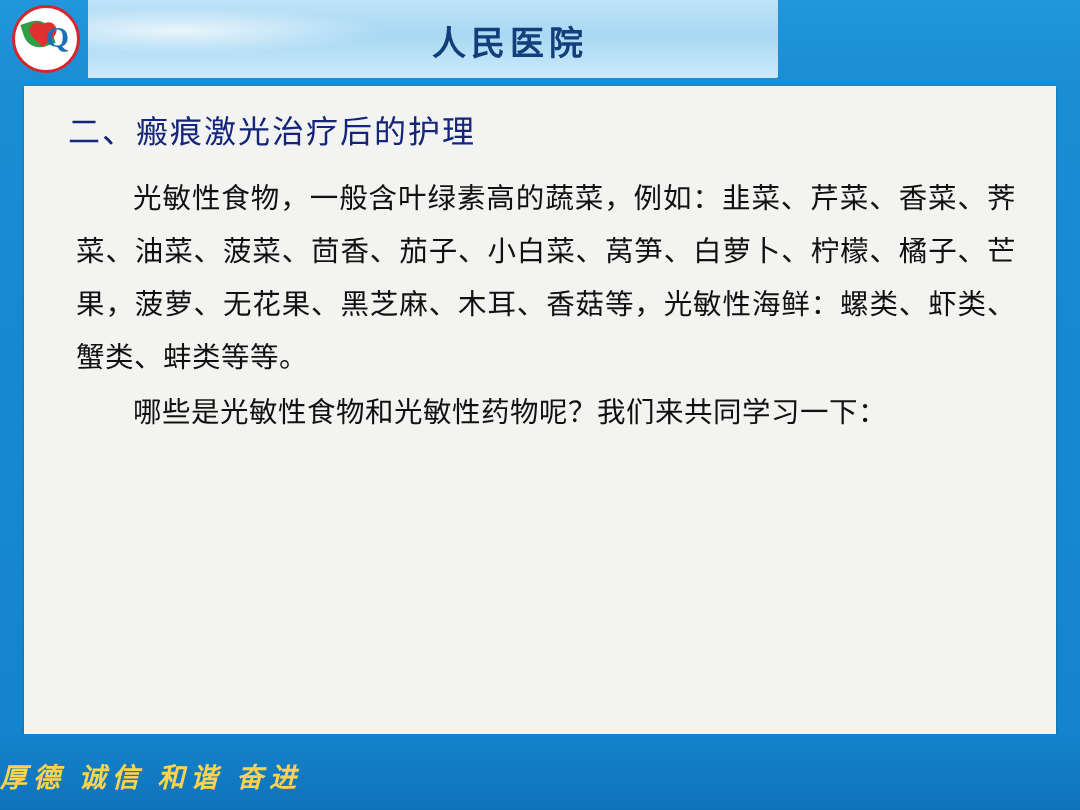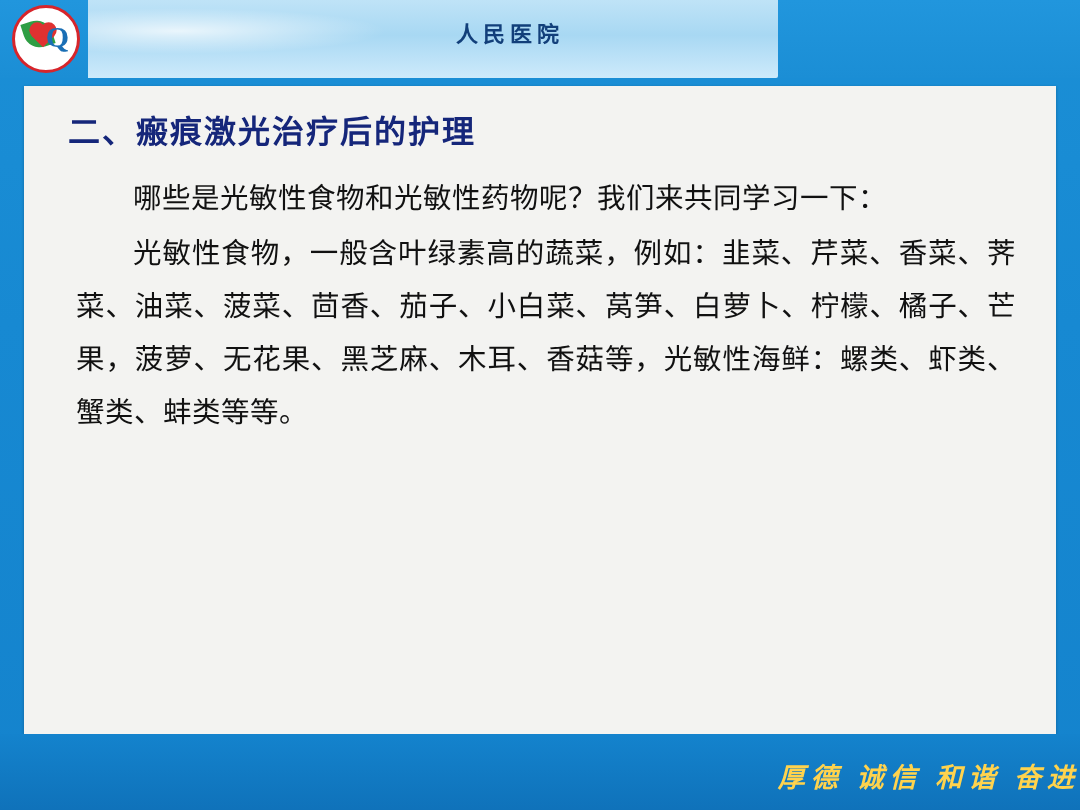--- a/index.html
+++ b/index.html
@@ -48,21 +48,21 @@
     width: 300px;
     height: 46px;
     background: radial-gradient(ellipse at 30% 50%, rgba(255,255,255,0.75) 0%, rgba(255,255,255,0) 70%);
   }
   .header-title {
     position: absolute;
     left: 300px;
     top: 16px;
     width: 420px;
     text-align: center;
-    font-size: 22px;
+    font-size: 34px;
     font-weight: bold;
     color: #123f7a;
     letter-spacing: 5px;
     font-family: "DejaVu Sans", "Liberation Sans", sans-serif;
   }
   .logo {
     position: absolute;
     left: 12px;
     top: 5px;
     width: 68px;
@@ -130,21 +130,21 @@
     height: 648px;
     background: #f3f3f1;
     box-shadow: 0 1px 3px rgba(0,0,0,0.25);
   }
 
   .section-title {
     position: absolute;
     left: 44px;
     top: 20px;
     font-size: 32px;
-    font-weight: bold;
+    font-weight: normal;
     color: #15267a;
     letter-spacing: 2px;
     font-family: "DejaVu Sans", "Liberation Sans", sans-serif;
     white-space: nowrap;
   }
 
   .body-text {
     position: absolute;
     left: 52px;
     top: 86px;
@@ -168,21 +168,21 @@
     bottom: 0;
     width: 1080px;
     height: 76px;
     background: linear-gradient(180deg, #1483cd 0%, #0f72ba 100%);
   }
   .footer-text {
     position: absolute;
     left: 0;
     top: 22px;
     width: 1080px;
-    text-align: right;
+    text-align: left;
     font-size: 27px;
     font-weight: bold;
     color: #ffd34d;
     letter-spacing: 6px;
     font-family: "Liberation Serif", serif;
     font-style: italic;
   }
 </style>
 </head>
 <body>
@@ -199,22 +199,22 @@
       </div>
     </div>
     <div class="header-title">人民医院</div>
   </div>
 
   <div class="content">
 
     <div class="section-title">二、瘢痕激光治疗后的护理</div>
 
     <div class="body-text">
+      <p class="para">光敏性食物，一般含叶绿素高的蔬菜，例如：韭菜、芹菜、香菜、荠菜、油菜、菠菜、茴香、茄子、小白菜、莴笋、白萝卜、柠檬、橘子、芒果，菠萝、无花果、黑芝麻、木耳、香菇等，光敏性海鲜：螺类、虾类、蟹类、蚌类等等。</p>
       <p class="para">哪些是光敏性食物和光敏性药物呢？我们来共同学习一下：</p>
-      <p class="para">光敏性食物，一般含叶绿素高的蔬菜，例如：韭菜、芹菜、香菜、荠菜、油菜、菠菜、茴香、茄子、小白菜、莴笋、白萝卜、柠檬、橘子、芒果，菠萝、无花果、黑芝麻、木耳、香菇等，光敏性海鲜：螺类、虾类、蟹类、蚌类等等。</p>
     </div>
 
   </div>
 
   <div class="footer">
     <div class="footer-text">厚德 诚信 和谐 奋进</div>
   </div>
 
 </div>
 

